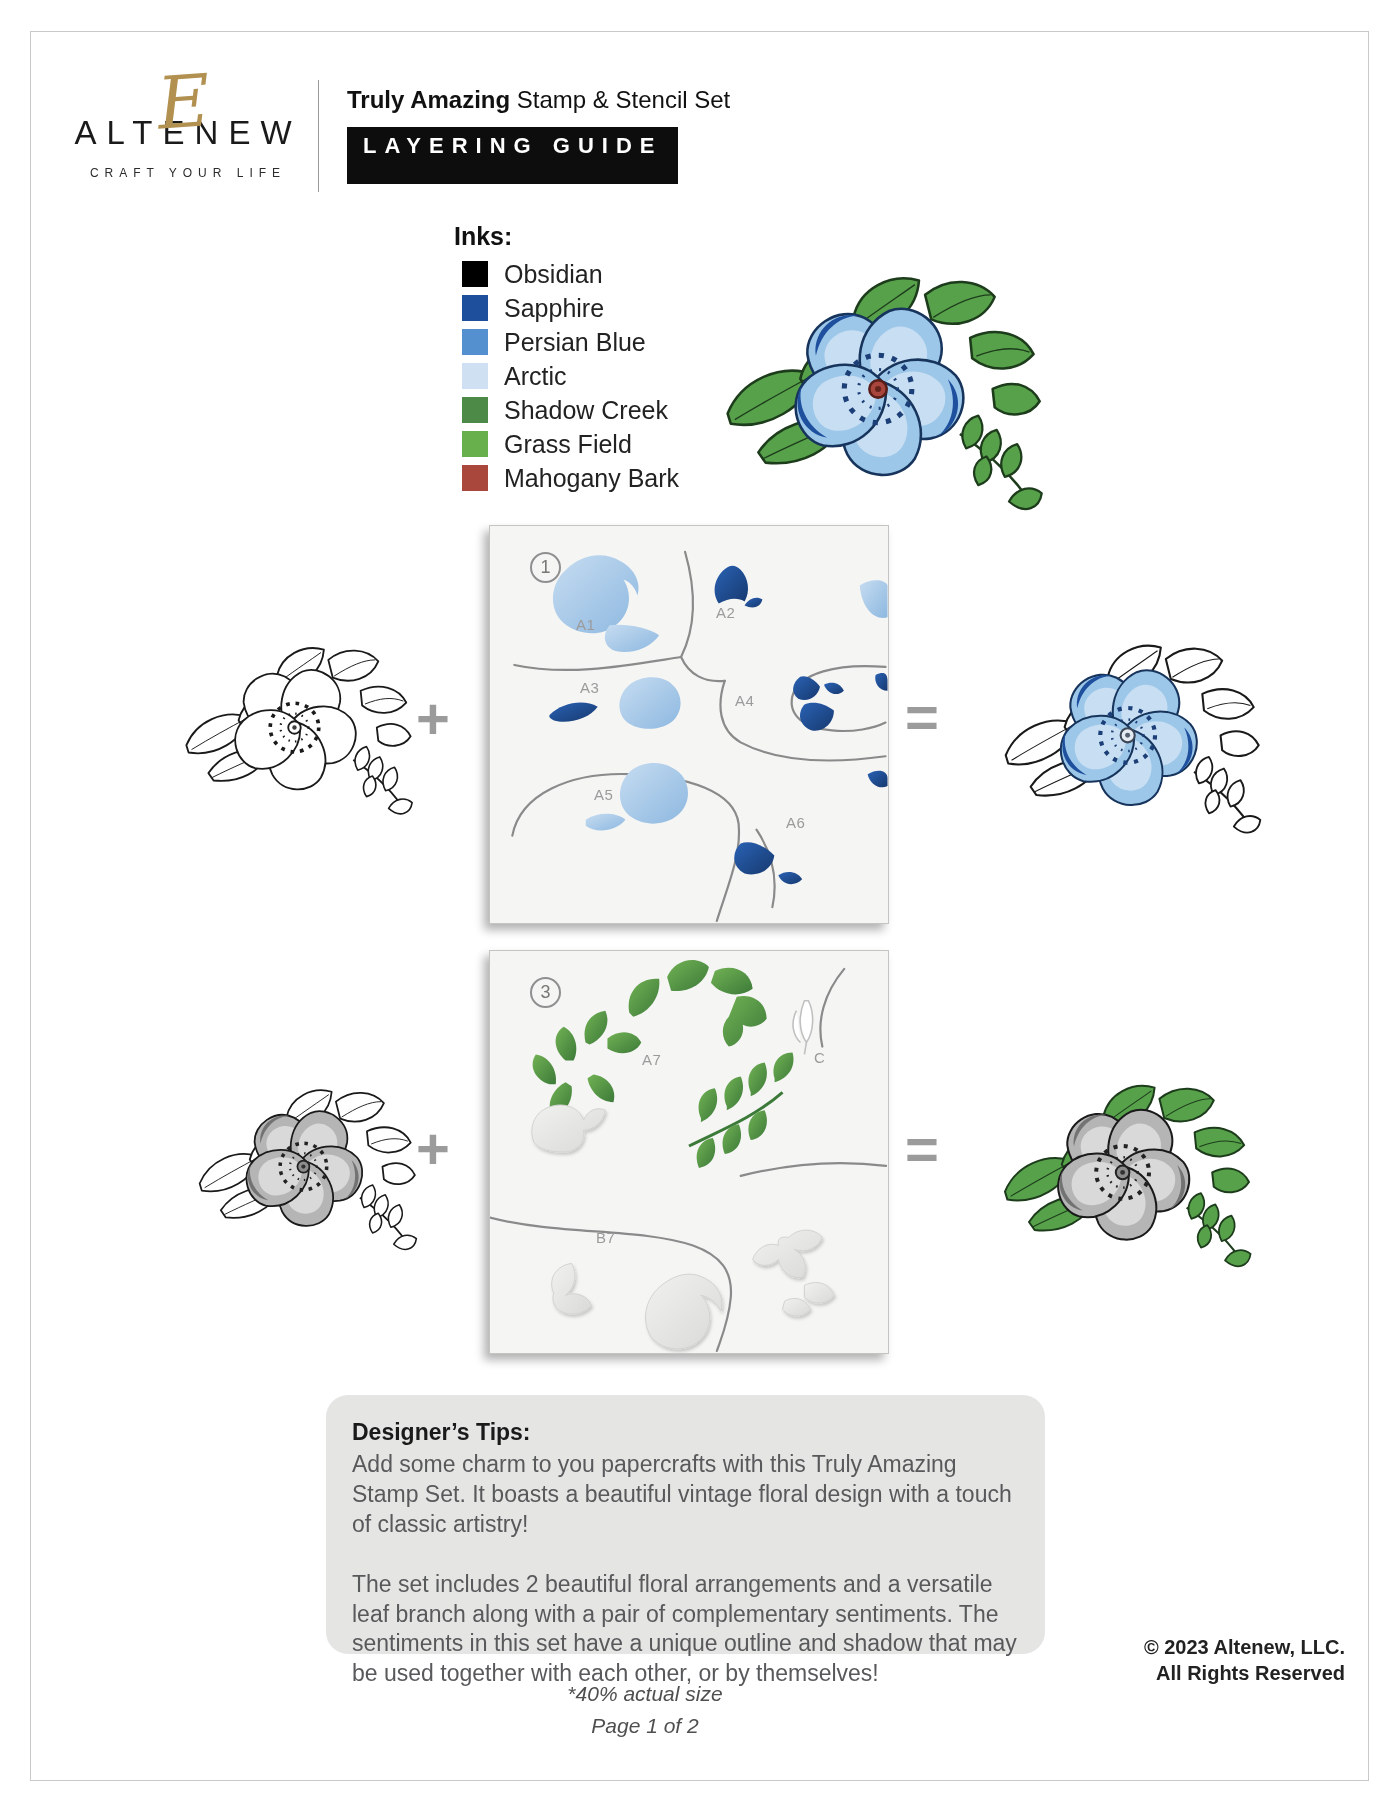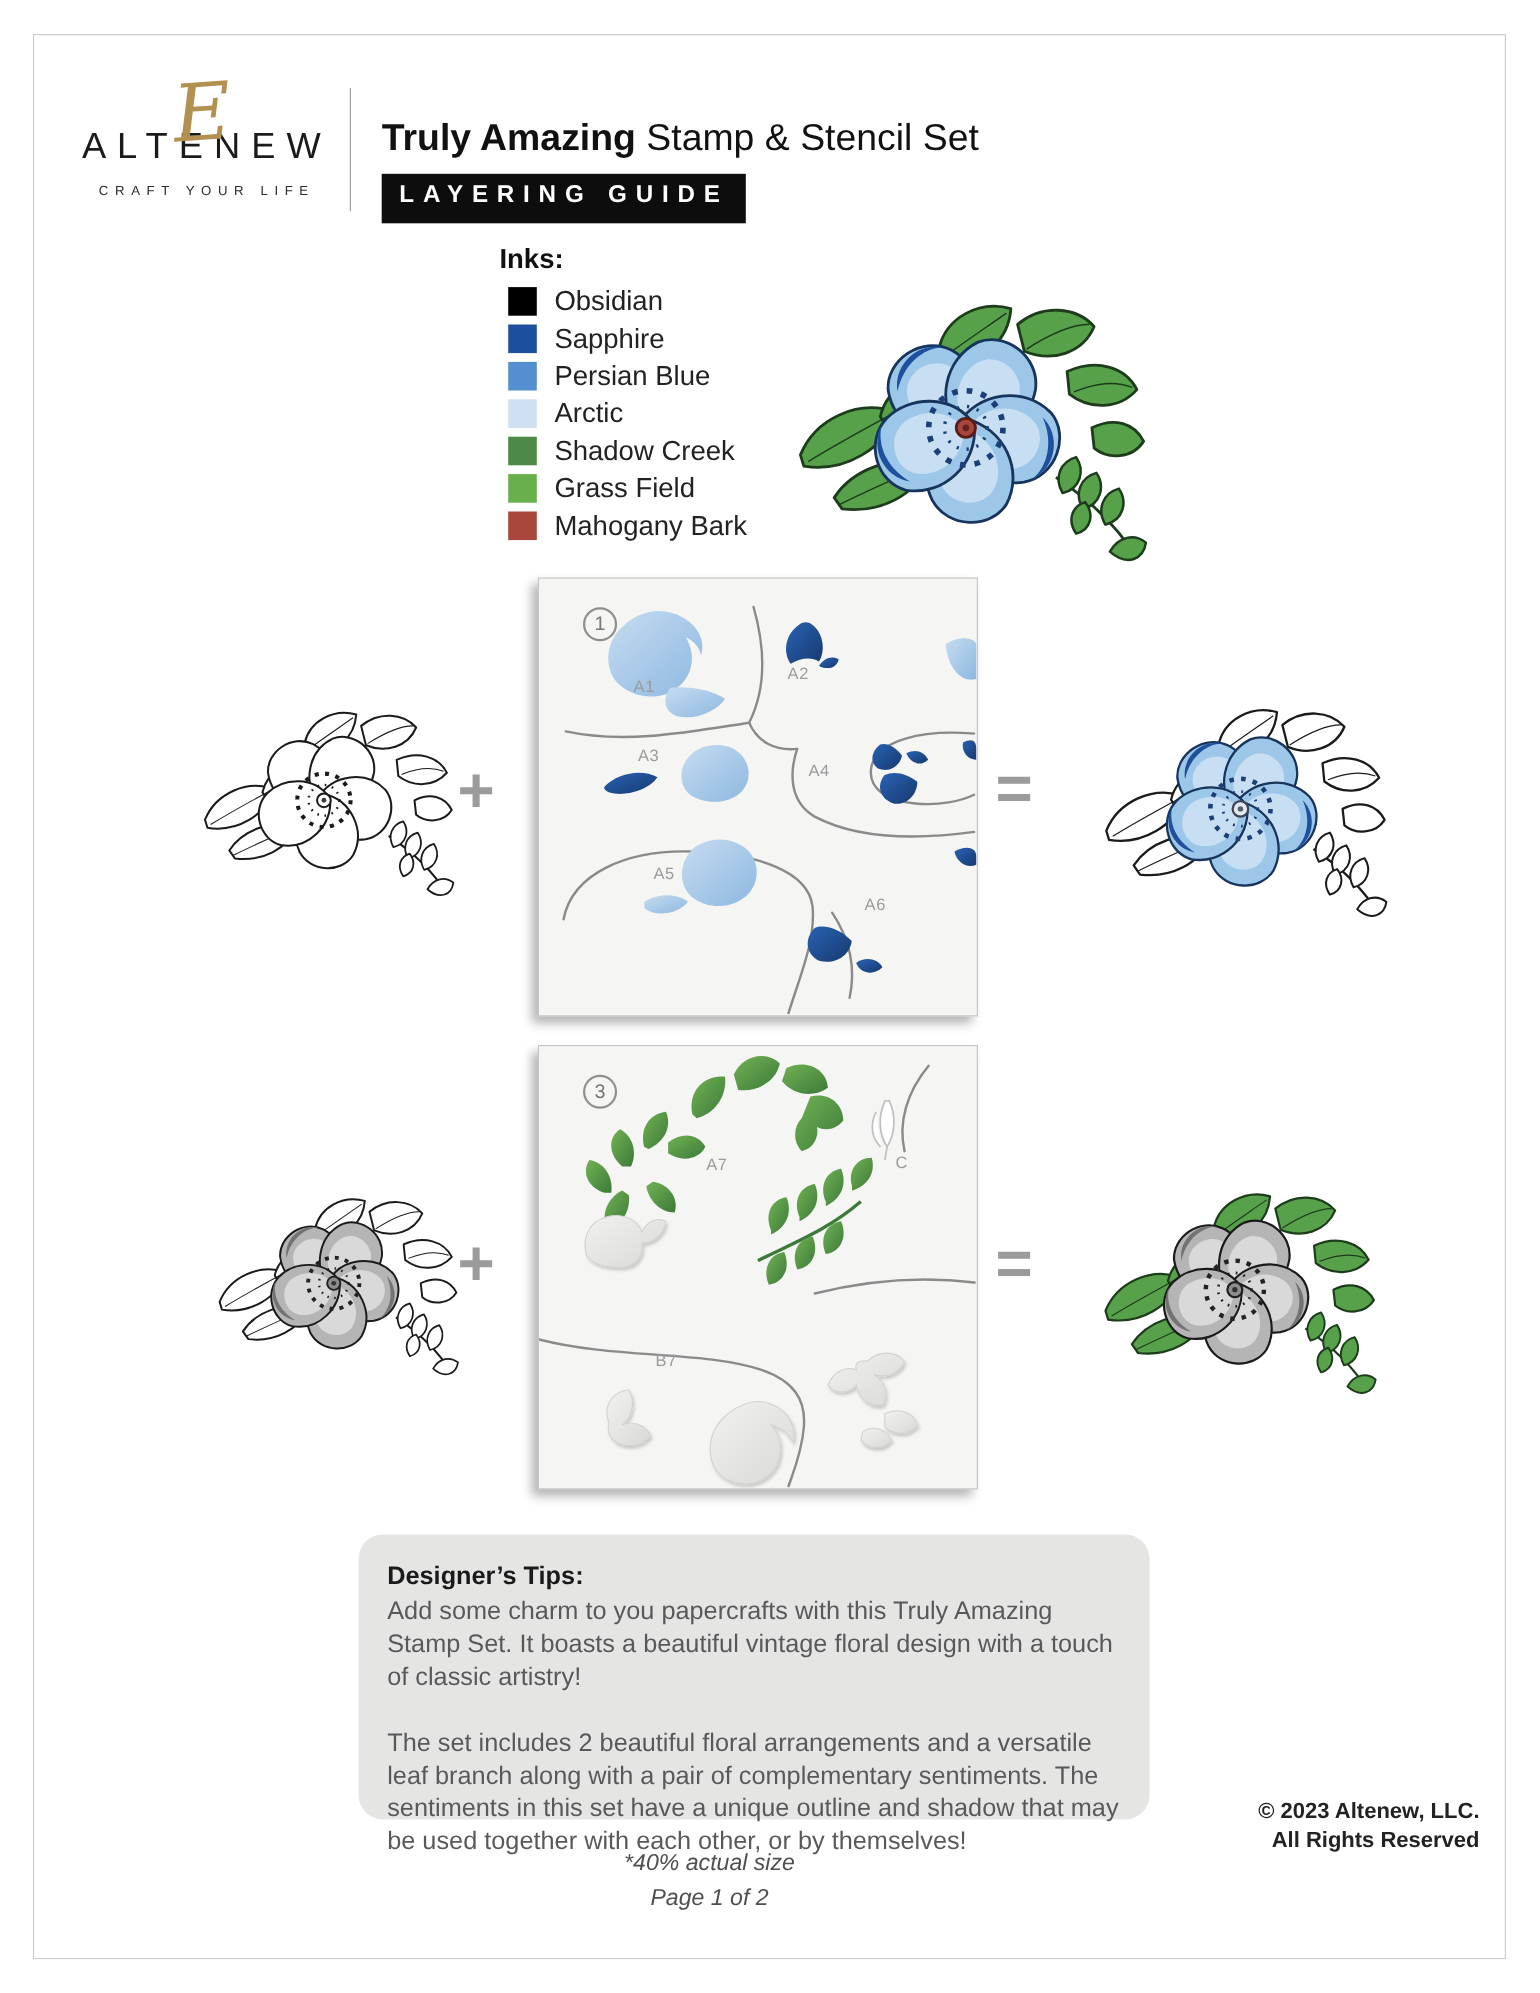--- a/index.html
+++ b/index.html
@@ -9,24 +9,24 @@
   .page-border { position:absolute; left:30px; top:31px; width:1339px; height:1750px; border:1.5px solid #c9c9c9; }
 
   
   .brand { position:absolute; left:62px; top:68px; width:252px; text-align:center; }
   .brand-flourish { position:absolute; left:50%; top:-2px; transform:translateX(-58%) rotate(-4deg);
     font-family:"DejaVu Serif", serif; font-style:italic; font-size:72px; color:#b2904f; line-height:1; z-index:2; }
   .brand-name { position:relative; margin-top:46px; font-size:33px; letter-spacing:10px; color:#1a1a1a; font-weight:400; }
   .brand-tagline { margin-top:14px; font-size:12px; letter-spacing:6px; color:#2c2c2c; }
   .header-divider { position:absolute; left:318px; top:80px; width:1px; height:112px; background:#9a9a9a; }
   .titles { position:absolute; left:347px; top:86px; }
-  .doc-title { font-size:34px; color:#111; font-weight:400;margin-top:20px; }
+  .doc-title { font-size:24px; color:#111; font-weight:400; }
   .doc-title b { font-weight:800; }
   .badge { display:inline-block; margin-top:13px; background:#0d0d0d; color:#fff; font-size:22px;
-    letter-spacing:8px; font-weight:600; padding:6px 16px 13px 16px; }
+    letter-spacing:8px; font-weight:600; padding:6px 16px 25px 16px; }
 
   
   .inks { position:absolute; left:454px; top:222px; }
   .inks-heading { font-size:25px; font-weight:700; color:#111; margin-bottom:6px; }
   .ink-row { display:flex; align-items:center; height:34px; margin-left:8px; }
   .swatch { width:26px; height:26px; flex:0 0 26px; }
   .ink-label { margin-left:16px; font-size:25px; color:#222; }
 
   
   .art { position:absolute; }

